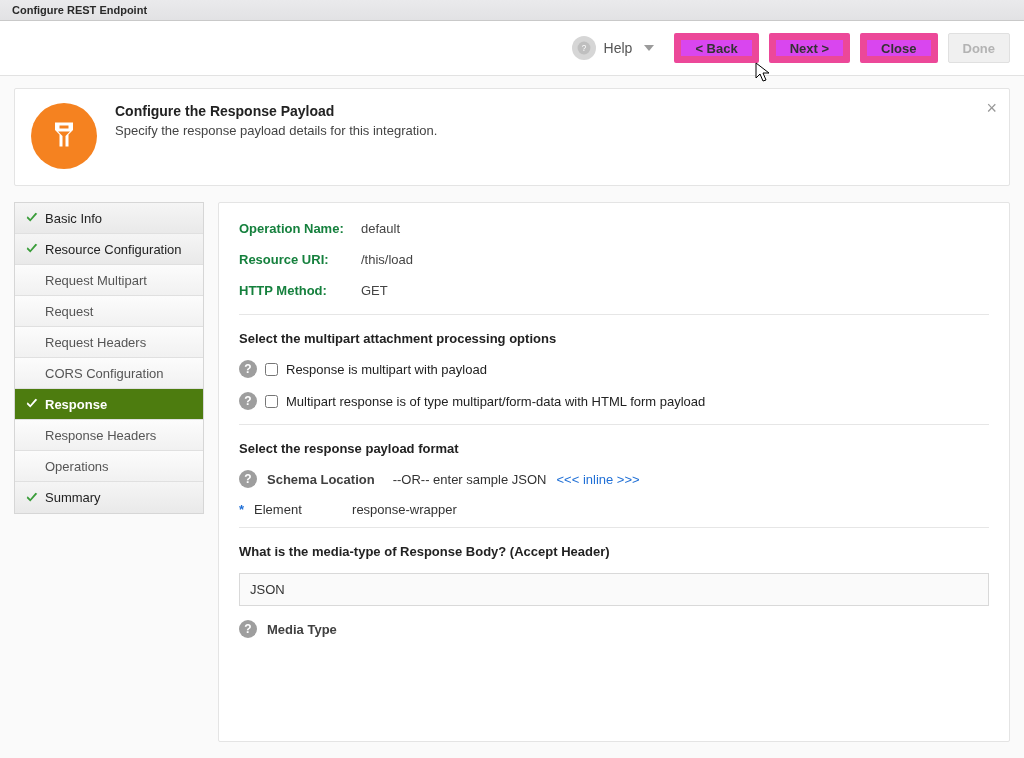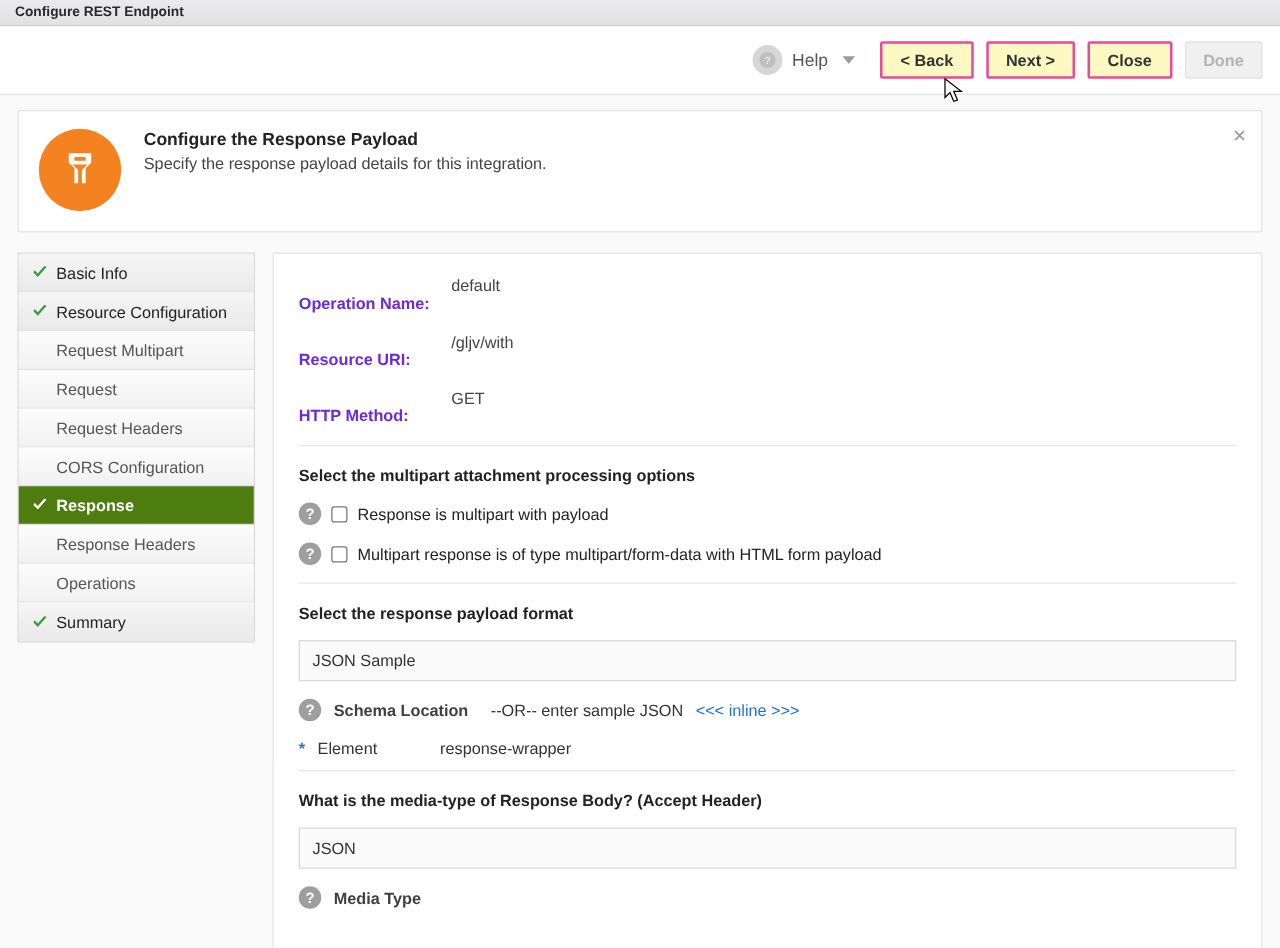--- a/index.html
+++ b/index.html
@@ -44,22 +44,22 @@
   background: #d6d6d6; display: flex; align-items: center; justify-content: center;
 }
 .help-label { color:#555; font-size:14px; }
 .tri-down {
   width: 0; height: 0; border-left: 5px solid transparent; border-right:5px solid transparent;
   border-top: 6px solid #9b9b9b; margin-left: 4px;
 }
 .btn {
   height: 30px;
   padding: 0 14px;
-  background: #fef9c3;
-  border: 2px solid #ec4899;
+  background: #d946ef;
+  border: 7px solid #ec4899;
   border-radius: 2px;
   font-size: 13px;
   font-weight: 700;
   color: #333;
   cursor: pointer;
 }
 .btn-done {
   background: #f0f0f0;
   color: #b3b3b3;
   border: 1px solid #e0e0e0;
@@ -128,21 +128,21 @@
 .nav-item .spacer { width:14px; margin-right:6px; flex:0 0 14px; }
 .main {
   flex:1;
   background:#fff;
   border:1px solid #e4e4e4;
   border-radius:2px;
   padding: 18px 20px 30px 20px;
   min-height: 540px;
 }
 .kv { display:flex; margin-bottom: 16px; }
-.kv-label { width: 122px; font-weight:700; color:#6d28d9; font-size:13px;margin-top:14px; }
+.kv-label { width: 122px; font-weight:700; color:#15803d; font-size:13px; }
 .kv-val { color:#444; font-size:13px; }
 hr.sep { border:none; border-top:1px solid #e6e6e6; margin: 10px 0 16px 0; }
 .sect-label { font-weight:700; color:#222; font-size:13px; margin-bottom: 14px; }
 .opt-row {
   display:flex; align-items:center; gap:8px; margin-bottom: 14px;
   color:#222; font-size:13px;
 }
 .qmark {
   width:18px; height:18px; border-radius:50%; background:#9e9e9e; color:#fff;
   display:flex; align-items:center; justify-content:center; font-size:12px; font-weight:700;
@@ -261,21 +261,21 @@
       </div>
     </div>
 
   <div class="main">
     <div class="kv">
       <div class="kv-label">Operation Name:</div>
       <div class="kv-val">default</div>
     </div>
     <div class="kv">
       <div class="kv-label">Resource URI:</div>
-      <div class="kv-val">/gljv/with</div>
+      <div class="kv-val">/this/load</div>
     </div>
     <div class="kv">
       <div class="kv-label">HTTP Method:</div>
       <div class="kv-val">GET</div>
     </div>
     <hr class="sep">
 
     <div class="sect-label">Select the multipart attachment processing options</div>
     <div class="opt-row">
       <span class="qmark">?</span>
@@ -283,21 +283,20 @@
       <span>Response is multipart with payload</span>
     </div>
     <div class="opt-row">
       <span class="qmark">?</span>
       <input type="checkbox" class="cb" style="">
       <span>Multipart response is of type multipart/form-data with HTML form payload</span>
     </div>
     <hr class="sep">
 
     <div class="sect-label">Select the response payload format</div>
-    <div class="select-box">JSON Sample</div>
 
     <div class="schema-row">
       <span class="qmark">?</span>
       <span class="bold">Schema Location</span>
       <span style="margin-left:8px">--OR-- enter sample JSON</span>
       <span class="inline-link">&lt;&lt;&lt; inline &gt;&gt;&gt;</span>
     </div>
 
     <div class="req">
       <span class="ast">*</span>

